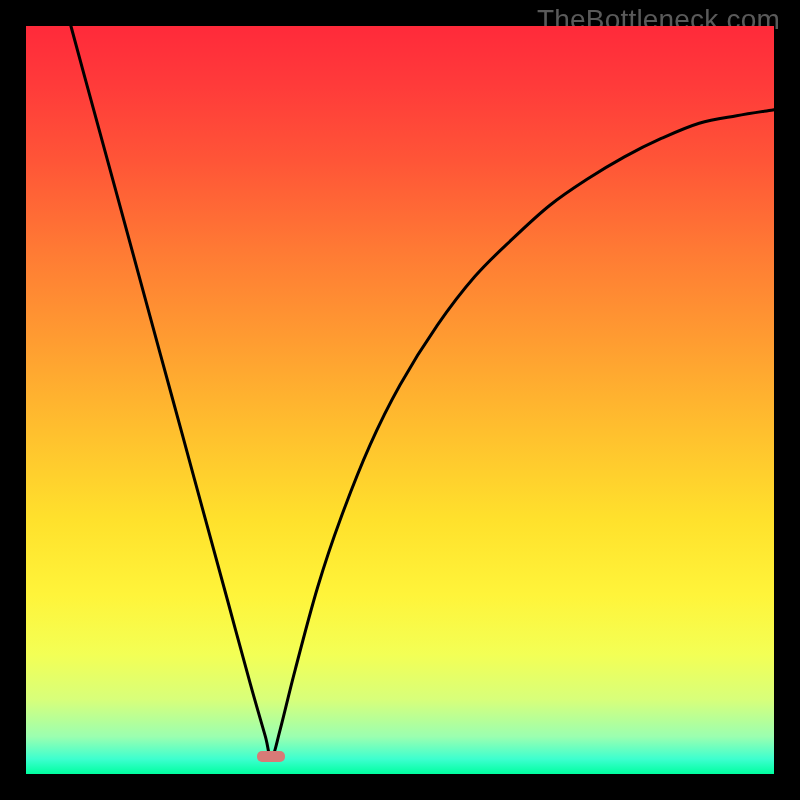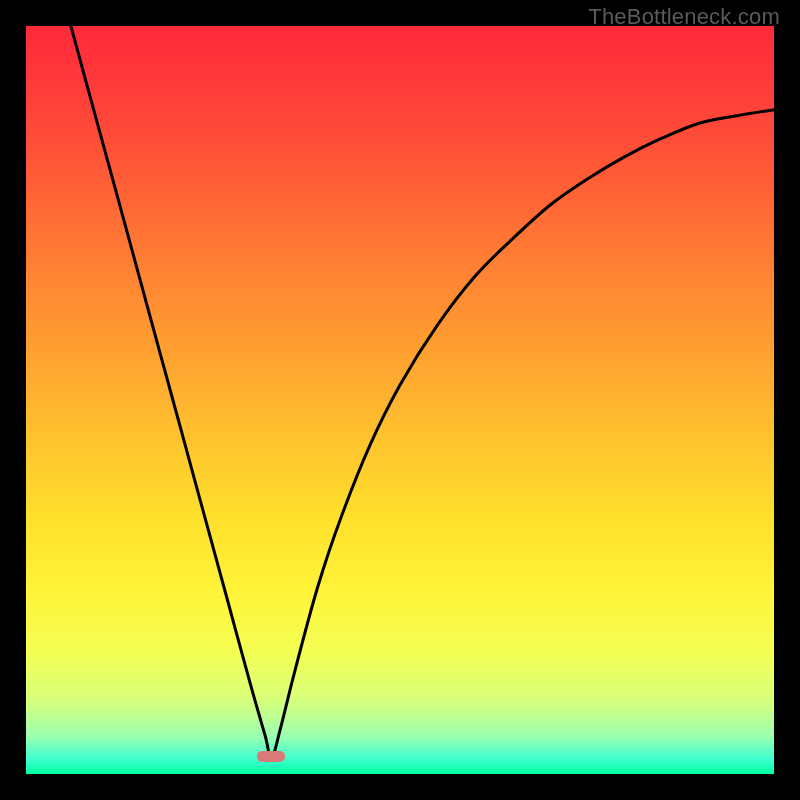--- a/index.html
+++ b/index.html
@@ -39,21 +39,21 @@
       #9bffb0 95%,
       #3dffcf 98%,
       #00ffa0 100%
     );
   }
   .watermark {
     position: absolute;
     top: 4px;
     right: 20px;
     font-family: Arial, Helvetica, sans-serif;
-    font-size: 22px;
+    font-size: 28px;
     color: #5a5a5a;
     letter-spacing: 0.2px;
     user-select: none;
   }
   svg.curve {
     position: absolute;
     left: 0;
     top: 0;
     width: 748px;
     height: 748px;

